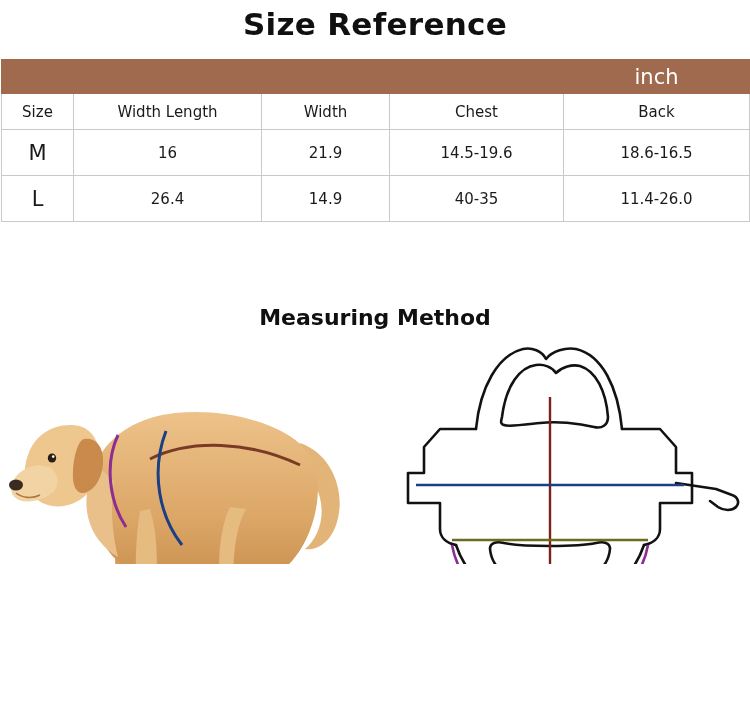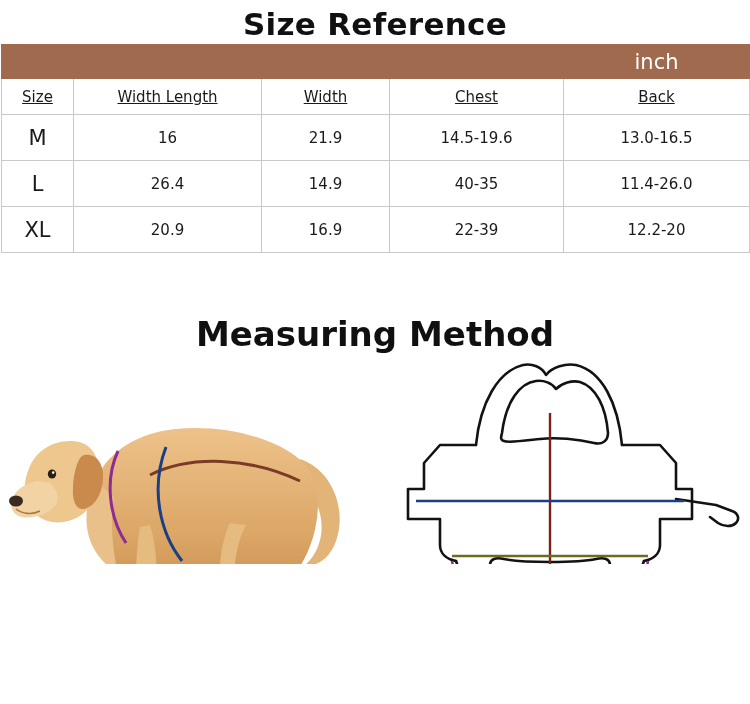--- a/index.html
+++ b/index.html
@@ -29,21 +29,21 @@
     height: 44px;
     line-height: 40px;
   }
 
   
   .size-table-wrap {
     padding: 0 1px;
   }
   table.size-table {
     width: 748px;
-    margin: 0 auto;
+    margin: 15px auto;
     border-collapse: collapse;
     table-layout: fixed;
     border-radius: 28px;
   }
   table.size-table td {
     border: 1px solid #c9c9c9;
     text-align: center;
     vertical-align: middle;
     color: #1a1a1a;
   }
@@ -56,42 +56,41 @@
   }
   tr.unit-row td.unit-label {
     color: #ffffff;
     font-size: 21px;
     text-align: center;
   }
   
   tr.head-row td {
     height: 36px;
     font-size: 15px;
-    text-decoration: underline;
   }
   td.h-size   { color: #262626; font-size: 14px; }
   td.h-back   { color: #8a4a33; }
   td.h-width  { color: #6d6b21; }
   td.h-chest  { color: #1b3f85; }
   td.h-neck   { color: #7b2f86; }
 
   tr.data-row td { height: 46px; font-size: 15px; }
   tr.data-row td.c-size { font-size: 21px; }
 
   
   col.c1 { width: 72px; }
   col.c2 { width: 188px; }
   col.c3 { width: 128px; }
   col.c4 { width: 174px; }
   col.c5 { width: 186px; }
 
   
   .section-title {
     text-align: center;
-    font-size: 34px;
+    font-size: 22px;
     font-weight: bold;
     color: #101010;
     margin: 0;
     padding-top: 56px;
     height: 76px;
     line-height: 50px;
   }
 
   .diagram-area {
     position: relative;
@@ -132,35 +131,28 @@
           <td class="h-back">Width Length</td>
           <td class="h-width">Width</td>
           <td class="h-chest">Chest</td>
           <td class="h-neck">Back</td>
         </tr>
         <tr class="data-row">
           <td class="c-size">M</td>
           <td>16</td>
           <td>21.9</td>
           <td>14.5-19.6</td>
-          <td>13.0-16.5</td>
+          <td>18.6-16.5</td>
         </tr>
         <tr class="data-row">
           <td class="c-size">L</td>
           <td>26.4</td>
           <td>14.9</td>
           <td>40-35</td>
           <td>11.4-26.0</td>
-        </tr>
-        <tr class="data-row">
-          <td class="c-size">XL</td>
-          <td>20.9</td>
-          <td>16.9</td>
-          <td>22-39</td>
-          <td>12.2-20</td>
         </tr>
       </tbody>
     </table>
   </div>
 
   <h2 class="section-title">Measuring Method</h2>
 
   <div class="diagram-area">
 
     <div class="dog-photo">

